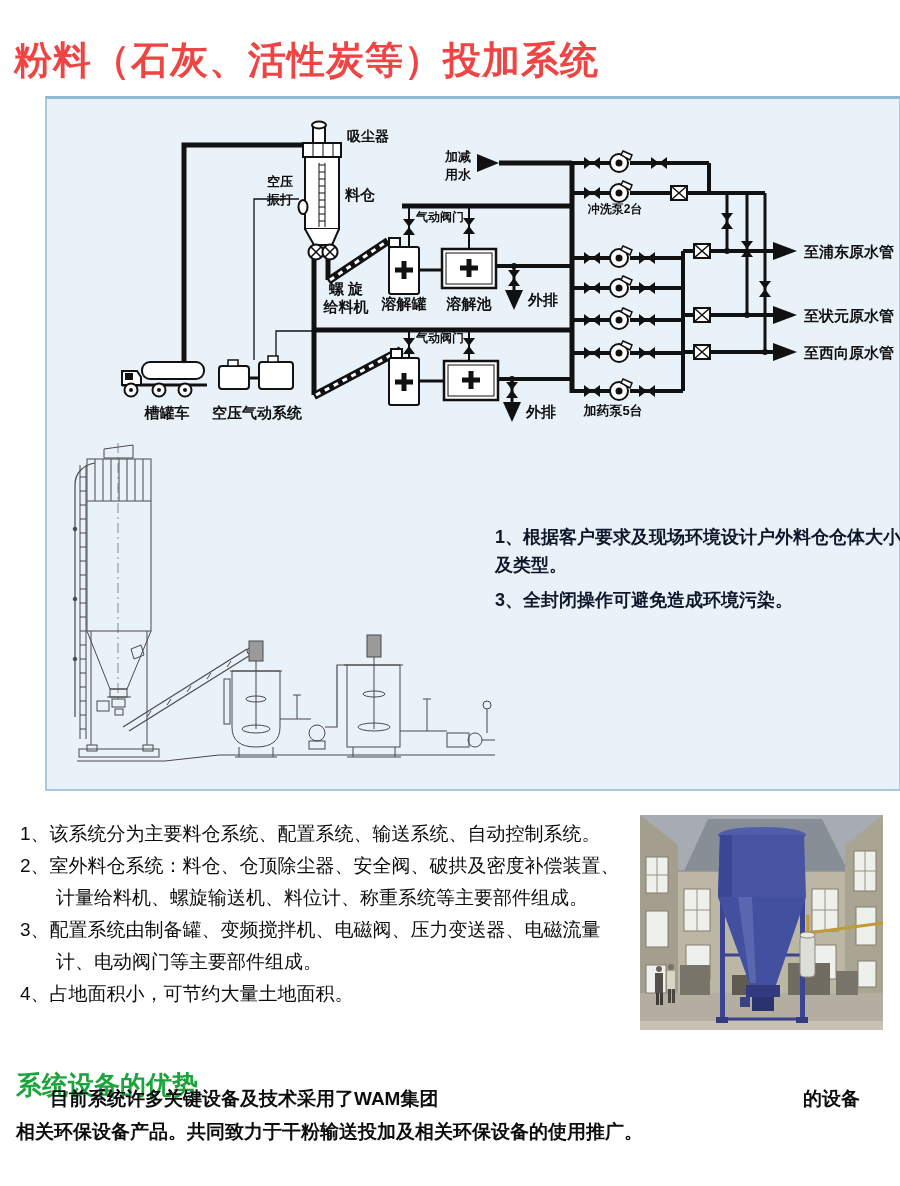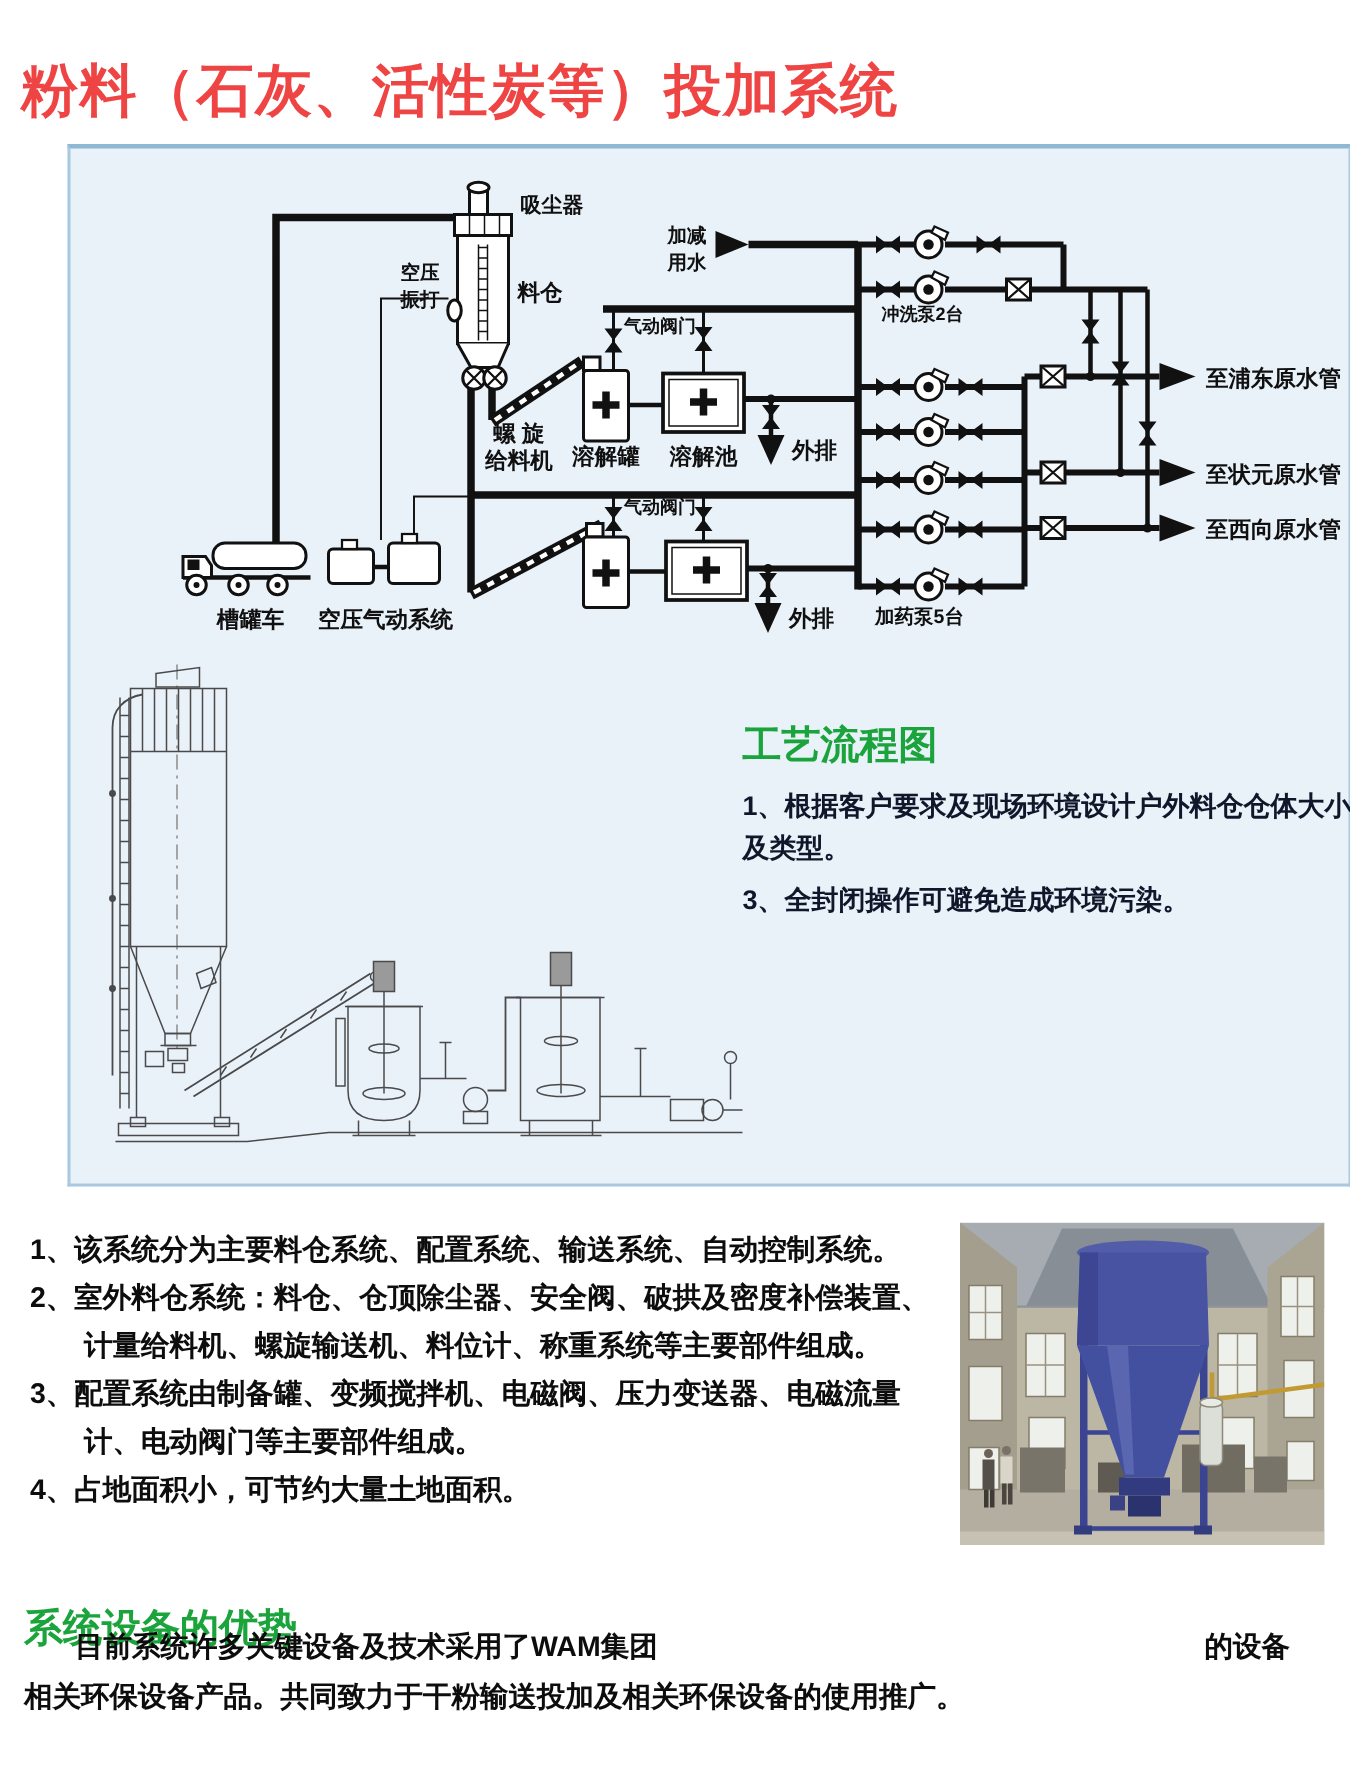--- a/index.html
+++ b/index.html
@@ -9,21 +9,21 @@
          color:#ef4444;letter-spacing:1px;white-space:nowrap;}
   .panel{position:absolute;left:20px;top:96px;width:852px;height:690px;
          background:#e9f1f9;border:2px solid #a9c9e0;border-top:3px solid #8fb8d4;margin-left:25px;}
   .panel svg{position:absolute;left:0;top:0;}
   .notes-head{position:absolute;left:448px;top:380px;font-size:26px;font-weight:bold;
               color:#1ca43c;white-space:nowrap;}
   .notes{position:absolute;left:448px;top:424px;width:418px;font-size:18px;
          font-weight:bold;line-height:28px;color:#0f172a;}
   .notes p{margin:0 0 7px 0;}
   .features{position:absolute;left:20px;top:818px;width:618px;font-size:19px;
-            font-weight:bold;line-height:32px;color:#0d0d0d;}
+            font-weight:normal;line-height:32px;color:#0d0d0d;}
   .features div{padding-left:36px;text-indent:-36px;}
   .adv-head{position:absolute;left:16px;top:1046px;font-size:26px;font-weight:bold;
             color:#1ca43c;white-space:nowrap;}
   .adv{position:absolute;left:16px;top:1082px;width:856px;font-size:19px;
        font-weight:bold;line-height:33px;color:#0d0d0d;}
   .adv .l1{position:relative;display:block;}
   .adv .l1 .left{margin-left:34px;margin-top:28px;}
   .adv .l1 .right{position:absolute;right:12px;top:0;}
   .adv .l2{display:block;padding-left:6px;}
   .adv .l3{display:block;}
@@ -270,21 +270,20 @@
           <ellipse cx="327" cy="595" rx="11" ry="3"></ellipse>
         <path d="M353,632 H400 M380,600 V632 M376,600 H384"></path>
         <rect x="400" y="634" width="22" height="14"></rect>
         <circle cx="428" cy="641" r="7"></circle>
         <path d="M435,641 H448 M440,610 V634"></path>
         <circle cx="440" cy="606" r="4"></circle>
         <path d="M30,662 H118 L172,656 H448"></path>
       </g>
     </svg>
 
-    <div class="notes-head">工艺流程图</div>
     <div class="notes">
       <p>1、根据客户要求及现场环境设计户外料仓仓体大小及类型。</p>
       <p>3、全封闭操作可避免造成环境污染。</p>
     </div>
   </div>
 
   <div class="features">
     <div>1、该系统分为主要料仓系统、配置系统、输送系统、自动控制系统。</div>
     <div>2、室外料仓系统：料仓、仓顶除尘器、安全阀、破拱及密度补偿装置、计量给料机、螺旋输送机、料位计、称重系统等主要部件组成。</div>
     <div>3、配置系统由制备罐、变频搅拌机、电磁阀、压力变送器、电磁流量计、电动阀门等主要部件组成。</div>

